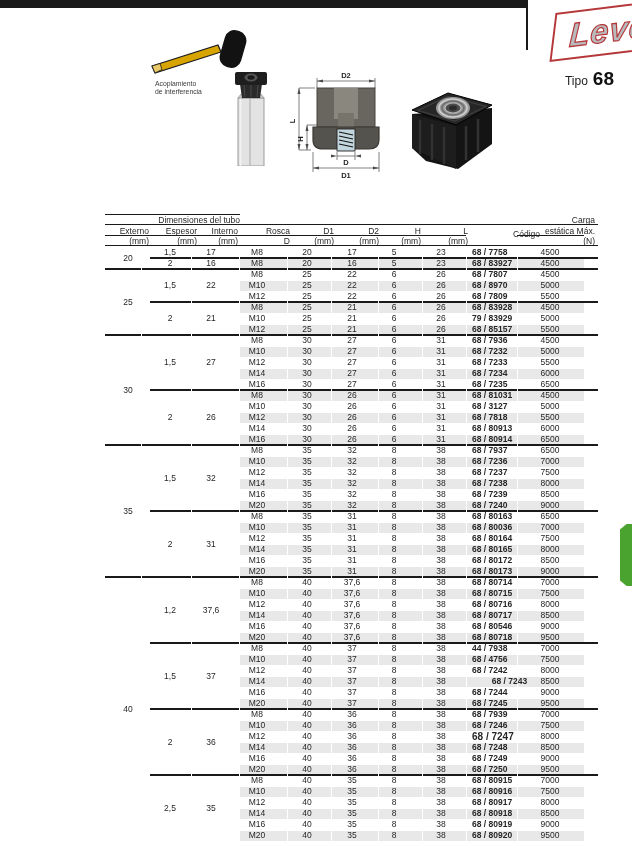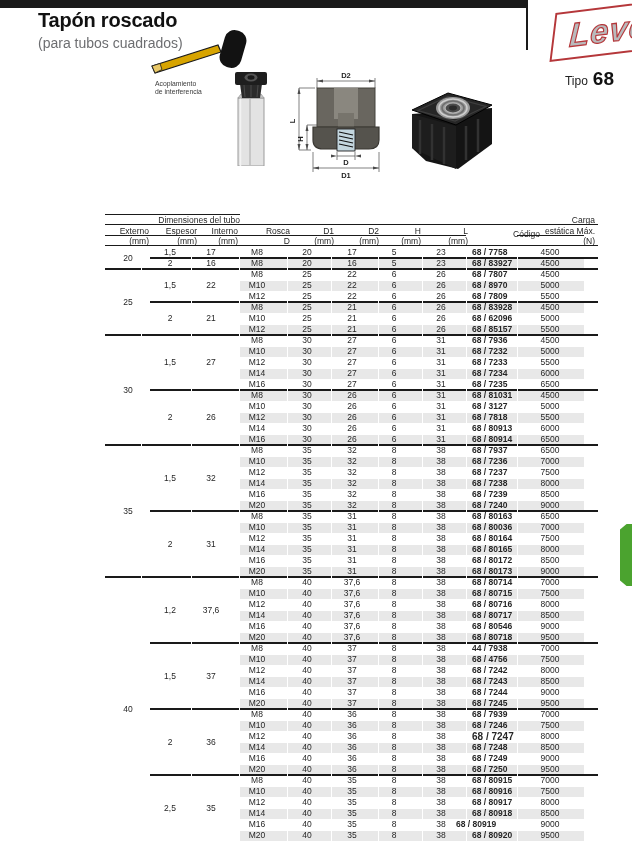--- a/index.html
+++ b/index.html
@@ -26,22 +26,20 @@
   svg text{font-family:"Liberation Sans","DejaVu Sans",sans-serif;}
 </style>
 </head>
 <body>
 
 <div class="page">
 
   <div class="abs" style="left:0;top:0;width:527px;height:8px;background:#1a1a1a;"></div>
   <div class="abs" style="left:526px;top:0;width:1.5px;height:50px;background:#1a1a1a;"></div>
 
-  <div class="abs title" style="left:38px;top:9px;">Tapón roscado</div>
-  <div class="abs subtitle" style="left:38px;top:35px;">(para tubos cuadrados)</div>
 
   <div class="logo-box">
     <span class="logo-text">Level</span>
   </div>
 
   <div class="tipo-row">
     <span class="tipo-label">Tipo</span>
     <span class="tipo-value">68</span>
   </div>
 
@@ -225,21 +223,21 @@
       <div style="position: absolute; font-size: 8.5px; line-height: 11px; color: rgb(38, 38, 38); white-space: nowrap; text-align: center; z-index: 4; left: 326px; top: 302px; width: 52px;">21</div>
       <div style="position: absolute; font-size: 8.5px; line-height: 11px; color: rgb(38, 38, 38); white-space: nowrap; text-align: center; z-index: 4; left: 368px; top: 302px; width: 52px;">6</div>
       <div style="position: absolute; font-size: 8.5px; line-height: 11px; color: rgb(38, 38, 38); white-space: nowrap; text-align: center; z-index: 4; left: 415px; top: 302px; width: 52px;">26</div>
       <div style="position: absolute; font-size: 8.5px; line-height: 11px; color: rgb(38, 38, 38); white-space: nowrap; text-align: left; z-index: 4; left: 472px; top: 302px; width: 75px; font-weight: bold;">68 / 83928</div>
       <div style="position: absolute; font-size: 8.5px; line-height: 11px; color: rgb(38, 38, 38); white-space: nowrap; text-align: center; z-index: 4; left: 520px; top: 302px; width: 60px;">4500</div>
       <div style="position: absolute; font-size: 8.5px; line-height: 11px; color: rgb(38, 38, 38); white-space: nowrap; text-align: center; z-index: 4; left: 231px; top: 313px; width: 52px;">M10</div>
       <div style="position: absolute; font-size: 8.5px; line-height: 11px; color: rgb(38, 38, 38); white-space: nowrap; text-align: center; z-index: 4; left: 281px; top: 313px; width: 52px;">25</div>
       <div style="position: absolute; font-size: 8.5px; line-height: 11px; color: rgb(38, 38, 38); white-space: nowrap; text-align: center; z-index: 4; left: 326px; top: 313px; width: 52px;">21</div>
       <div style="position: absolute; font-size: 8.5px; line-height: 11px; color: rgb(38, 38, 38); white-space: nowrap; text-align: center; z-index: 4; left: 368px; top: 313px; width: 52px;">6</div>
       <div style="position: absolute; font-size: 8.5px; line-height: 11px; color: rgb(38, 38, 38); white-space: nowrap; text-align: center; z-index: 4; left: 415px; top: 313px; width: 52px;">26</div>
-      <div style="position: absolute; font-size: 8.5px; line-height: 11px; color: rgb(38, 38, 38); white-space: nowrap; text-align: left; z-index: 4; left: 472px; top: 313px; width: 75px; font-weight: bold;">68 / 62096</div>
+      <div style="position: absolute; font-size: 8.5px; line-height: 11px; color: rgb(38, 38, 38); white-space: nowrap; text-align: left; z-index: 4; left: 472px; top: 313px; width: 75px; font-weight: bold;">79 / 83929</div>
       <div style="position: absolute; font-size: 8.5px; line-height: 11px; color: rgb(38, 38, 38); white-space: nowrap; text-align: center; z-index: 4; left: 520px; top: 313px; width: 60px;">5000</div>
       <div style="position: absolute; left: 240px; top: 324.5px; width: 344px; height: 10px; background: rgb(232, 232, 232); z-index: 1;"></div>
       <div style="position: absolute; font-size: 8.5px; line-height: 11px; color: rgb(38, 38, 38); white-space: nowrap; text-align: center; z-index: 4; left: 231px; top: 324px; width: 52px;">M12</div>
       <div style="position: absolute; font-size: 8.5px; line-height: 11px; color: rgb(38, 38, 38); white-space: nowrap; text-align: center; z-index: 4; left: 281px; top: 324px; width: 52px;">25</div>
       <div style="position: absolute; font-size: 8.5px; line-height: 11px; color: rgb(38, 38, 38); white-space: nowrap; text-align: center; z-index: 4; left: 326px; top: 324px; width: 52px;">21</div>
       <div style="position: absolute; font-size: 8.5px; line-height: 11px; color: rgb(38, 38, 38); white-space: nowrap; text-align: center; z-index: 4; left: 368px; top: 324px; width: 52px;">6</div>
       <div style="position: absolute; font-size: 8.5px; line-height: 11px; color: rgb(38, 38, 38); white-space: nowrap; text-align: center; z-index: 4; left: 415px; top: 324px; width: 52px;">26</div>
       <div style="position: absolute; font-size: 8.5px; line-height: 11px; color: rgb(38, 38, 38); white-space: nowrap; text-align: left; z-index: 4; left: 472px; top: 324px; width: 75px; font-weight: bold;">68 / 85157</div>
       <div style="position: absolute; font-size: 8.5px; line-height: 11px; color: rgb(38, 38, 38); white-space: nowrap; text-align: center; z-index: 4; left: 520px; top: 324px; width: 60px;">5500</div>
       <div style="position: absolute; font-size: 8.5px; line-height: 11px; color: rgb(38, 38, 38); white-space: nowrap; text-align: center; z-index: 4; left: 150px; top: 313px; width: 40px;">2</div>
@@ -494,21 +492,21 @@
       <div style="position: absolute; font-size: 8.5px; line-height: 11px; color: rgb(38, 38, 38); white-space: nowrap; text-align: center; z-index: 4; left: 368px; top: 665px; width: 52px;">8</div>
       <div style="position: absolute; font-size: 8.5px; line-height: 11px; color: rgb(38, 38, 38); white-space: nowrap; text-align: center; z-index: 4; left: 415px; top: 665px; width: 52px;">38</div>
       <div style="position: absolute; font-size: 8.5px; line-height: 11px; color: rgb(38, 38, 38); white-space: nowrap; text-align: left; z-index: 4; left: 472px; top: 665px; width: 75px; font-weight: bold;">68 / 7242</div>
       <div style="position: absolute; font-size: 8.5px; line-height: 11px; color: rgb(38, 38, 38); white-space: nowrap; text-align: center; z-index: 4; left: 520px; top: 665px; width: 60px;">8000</div>
       <div style="position: absolute; left: 240px; top: 676.5px; width: 344px; height: 10px; background: rgb(232, 232, 232); z-index: 1;"></div>
       <div style="position: absolute; font-size: 8.5px; line-height: 11px; color: rgb(38, 38, 38); white-space: nowrap; text-align: center; z-index: 4; left: 231px; top: 676px; width: 52px;">M14</div>
       <div style="position: absolute; font-size: 8.5px; line-height: 11px; color: rgb(38, 38, 38); white-space: nowrap; text-align: center; z-index: 4; left: 281px; top: 676px; width: 52px;">40</div>
       <div style="position: absolute; font-size: 8.5px; line-height: 11px; color: rgb(38, 38, 38); white-space: nowrap; text-align: center; z-index: 4; left: 326px; top: 676px; width: 52px;">37</div>
       <div style="position: absolute; font-size: 8.5px; line-height: 11px; color: rgb(38, 38, 38); white-space: nowrap; text-align: center; z-index: 4; left: 368px; top: 676px; width: 52px;">8</div>
       <div style="position: absolute; font-size: 8.5px; line-height: 11px; color: rgb(38, 38, 38); white-space: nowrap; text-align: center; z-index: 4; left: 415px; top: 676px; width: 52px;">38</div>
-      <div style="position: absolute; font-size: 8.5px; line-height: 11px; color: rgb(38, 38, 38); white-space: nowrap; text-align: left; z-index: 4; left: 472px; top: 676px; width: 75px; font-weight: bold;">68 / 7243</div>
+      <div style="position: absolute; font-size: 8.5px; line-height: 11px; color: rgb(38, 38, 38); white-space: nowrap; text-align: center; z-index: 4; left: 472px; top: 676px; width: 75px; font-weight: bold;">68 / 7243</div>
       <div style="position: absolute; font-size: 8.5px; line-height: 11px; color: rgb(38, 38, 38); white-space: nowrap; text-align: center; z-index: 4; left: 520px; top: 676px; width: 60px;">8500</div>
       <div style="position: absolute; font-size: 8.5px; line-height: 11px; color: rgb(38, 38, 38); white-space: nowrap; text-align: center; z-index: 4; left: 231px; top: 687px; width: 52px;">M16</div>
       <div style="position: absolute; font-size: 8.5px; line-height: 11px; color: rgb(38, 38, 38); white-space: nowrap; text-align: center; z-index: 4; left: 281px; top: 687px; width: 52px;">40</div>
       <div style="position: absolute; font-size: 8.5px; line-height: 11px; color: rgb(38, 38, 38); white-space: nowrap; text-align: center; z-index: 4; left: 326px; top: 687px; width: 52px;">37</div>
       <div style="position: absolute; font-size: 8.5px; line-height: 11px; color: rgb(38, 38, 38); white-space: nowrap; text-align: center; z-index: 4; left: 368px; top: 687px; width: 52px;">8</div>
       <div style="position: absolute; font-size: 8.5px; line-height: 11px; color: rgb(38, 38, 38); white-space: nowrap; text-align: center; z-index: 4; left: 415px; top: 687px; width: 52px;">38</div>
       <div style="position: absolute; font-size: 8.5px; line-height: 11px; color: rgb(38, 38, 38); white-space: nowrap; text-align: left; z-index: 4; left: 472px; top: 687px; width: 75px; font-weight: bold;">68 / 7244</div>
       <div style="position: absolute; font-size: 8.5px; line-height: 11px; color: rgb(38, 38, 38); white-space: nowrap; text-align: center; z-index: 4; left: 520px; top: 687px; width: 60px;">9000</div>
       <div style="position: absolute; left: 240px; top: 698.5px; width: 344px; height: 10px; background: rgb(232, 232, 232); z-index: 1;"></div>
       <div style="position: absolute; font-size: 8.5px; line-height: 11px; color: rgb(38, 38, 38); white-space: nowrap; text-align: center; z-index: 4; left: 231px; top: 698px; width: 52px;">M20</div>
@@ -597,21 +595,21 @@
       <div style="position: absolute; font-size: 8.5px; line-height: 11px; color: rgb(38, 38, 38); white-space: nowrap; text-align: center; z-index: 4; left: 326px; top: 808px; width: 52px;">35</div>
       <div style="position: absolute; font-size: 8.5px; line-height: 11px; color: rgb(38, 38, 38); white-space: nowrap; text-align: center; z-index: 4; left: 368px; top: 808px; width: 52px;">8</div>
       <div style="position: absolute; font-size: 8.5px; line-height: 11px; color: rgb(38, 38, 38); white-space: nowrap; text-align: center; z-index: 4; left: 415px; top: 808px; width: 52px;">38</div>
       <div style="position: absolute; font-size: 8.5px; line-height: 11px; color: rgb(38, 38, 38); white-space: nowrap; text-align: left; z-index: 4; left: 472px; top: 808px; width: 75px; font-weight: bold;">68 / 80918</div>
       <div style="position: absolute; font-size: 8.5px; line-height: 11px; color: rgb(38, 38, 38); white-space: nowrap; text-align: center; z-index: 4; left: 520px; top: 808px; width: 60px;">8500</div>
       <div style="position: absolute; font-size: 8.5px; line-height: 11px; color: rgb(38, 38, 38); white-space: nowrap; text-align: center; z-index: 4; left: 231px; top: 819px; width: 52px;">M16</div>
       <div style="position: absolute; font-size: 8.5px; line-height: 11px; color: rgb(38, 38, 38); white-space: nowrap; text-align: center; z-index: 4; left: 281px; top: 819px; width: 52px;">40</div>
       <div style="position: absolute; font-size: 8.5px; line-height: 11px; color: rgb(38, 38, 38); white-space: nowrap; text-align: center; z-index: 4; left: 326px; top: 819px; width: 52px;">35</div>
       <div style="position: absolute; font-size: 8.5px; line-height: 11px; color: rgb(38, 38, 38); white-space: nowrap; text-align: center; z-index: 4; left: 368px; top: 819px; width: 52px;">8</div>
       <div style="position: absolute; font-size: 8.5px; line-height: 11px; color: rgb(38, 38, 38); white-space: nowrap; text-align: center; z-index: 4; left: 415px; top: 819px; width: 52px;">38</div>
-      <div style="position: absolute; font-size: 8.5px; line-height: 11px; color: rgb(38, 38, 38); white-space: nowrap; text-align: left; z-index: 4; left: 456px; top: 819px; width: 75px; font-weight: bold;">68 / 80919</div>
+      <div style="position: absolute; font-size: 8.5px; line-height: 11px; color: rgb(38, 38, 38); white-space: nowrap; text-align: left; z-index: 4; left: 472px; top: 819px; width: 75px; font-weight: bold;">68 / 80919</div>
       <div style="position: absolute; font-size: 8.5px; line-height: 11px; color: rgb(38, 38, 38); white-space: nowrap; text-align: center; z-index: 4; left: 520px; top: 819px; width: 60px;">9000</div>
       <div style="position: absolute; left: 240px; top: 830.5px; width: 344px; height: 10px; background: rgb(232, 232, 232); z-index: 1;"></div>
       <div style="position: absolute; font-size: 8.5px; line-height: 11px; color: rgb(38, 38, 38); white-space: nowrap; text-align: center; z-index: 4; left: 231px; top: 830px; width: 52px;">M20</div>
       <div style="position: absolute; font-size: 8.5px; line-height: 11px; color: rgb(38, 38, 38); white-space: nowrap; text-align: center; z-index: 4; left: 281px; top: 830px; width: 52px;">40</div>
       <div style="position: absolute; font-size: 8.5px; line-height: 11px; color: rgb(38, 38, 38); white-space: nowrap; text-align: center; z-index: 4; left: 326px; top: 830px; width: 52px;">35</div>
       <div style="position: absolute; font-size: 8.5px; line-height: 11px; color: rgb(38, 38, 38); white-space: nowrap; text-align: center; z-index: 4; left: 368px; top: 830px; width: 52px;">8</div>
       <div style="position: absolute; font-size: 8.5px; line-height: 11px; color: rgb(38, 38, 38); white-space: nowrap; text-align: center; z-index: 4; left: 415px; top: 830px; width: 52px;">38</div>
       <div style="position: absolute; font-size: 8.5px; line-height: 11px; color: rgb(38, 38, 38); white-space: nowrap; text-align: left; z-index: 4; left: 472px; top: 830px; width: 75px; font-weight: bold;">68 / 80920</div>
       <div style="position: absolute; font-size: 8.5px; line-height: 11px; color: rgb(38, 38, 38); white-space: nowrap; text-align: center; z-index: 4; left: 520px; top: 830px; width: 60px;">9500</div>
       <div style="position: absolute; font-size: 8.5px; line-height: 11px; color: rgb(38, 38, 38); white-space: nowrap; text-align: center; z-index: 4; left: 150px; top: 802.5px; width: 40px;">2,5</div>

